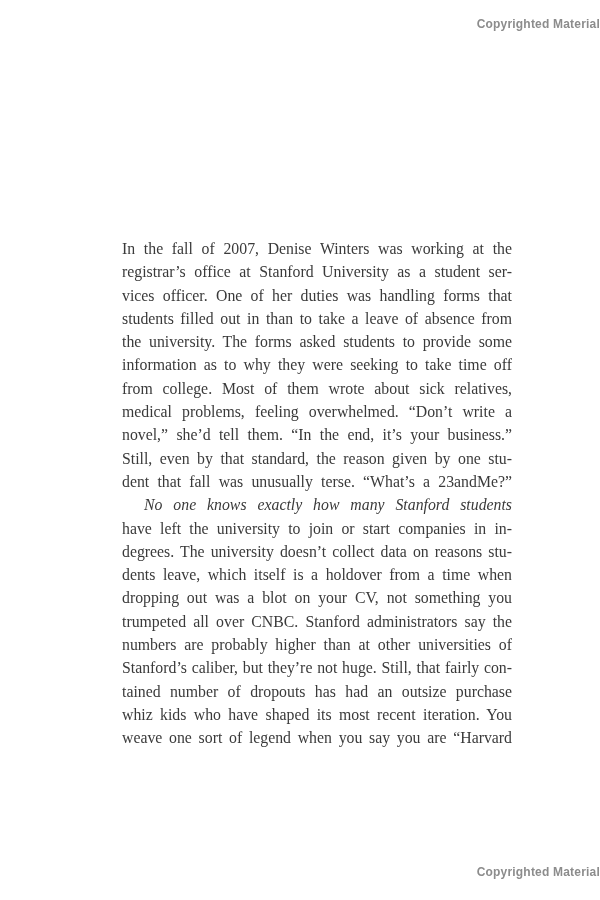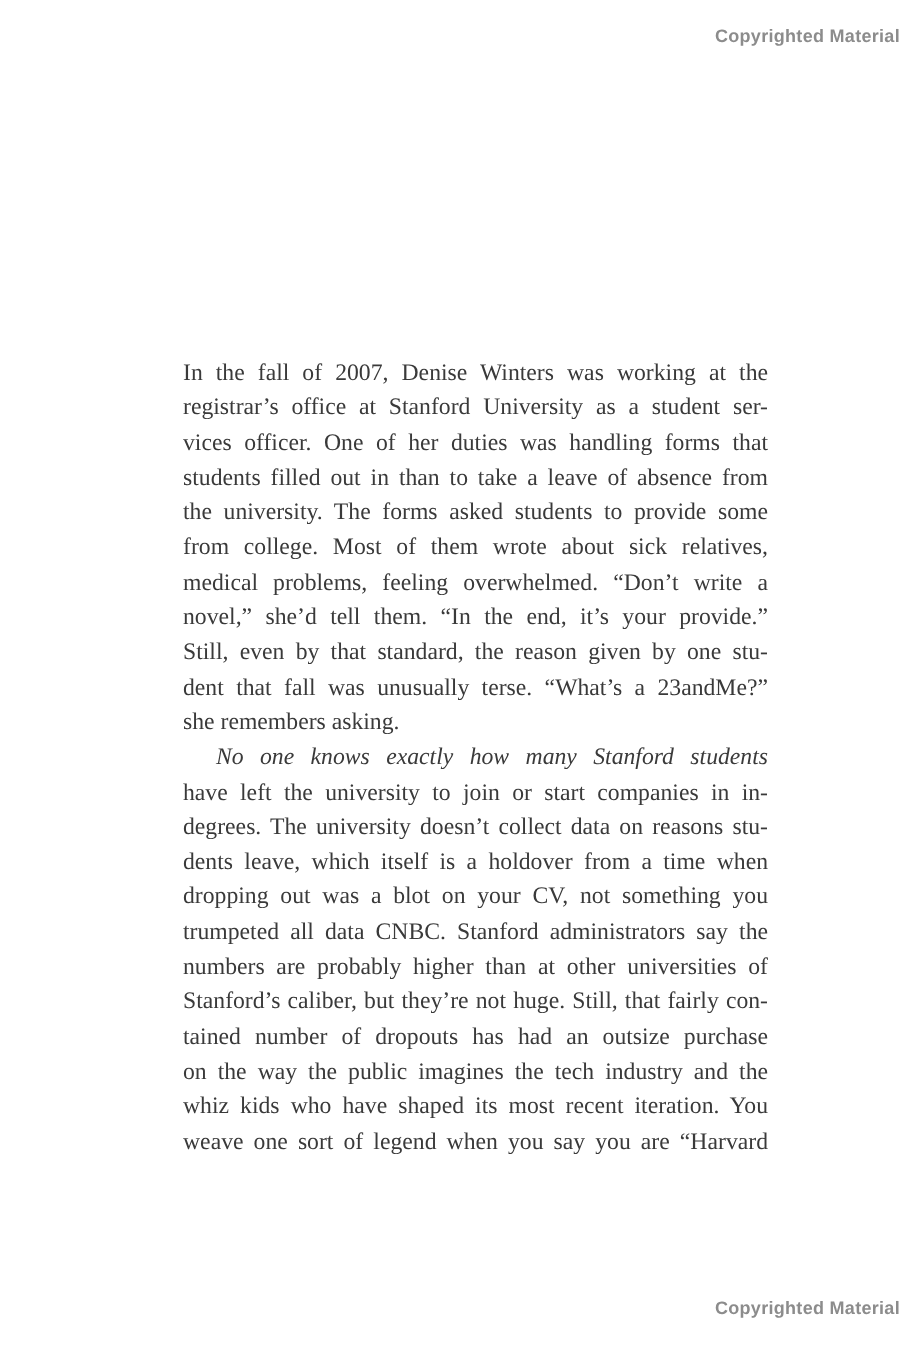--- a/index.html
+++ b/index.html
@@ -60,37 +60,36 @@
 <div class="page" style="background: rgb(255, 255, 255);">
   <div class="notice notice-top" style="color: rgb(140, 140, 140);">Copyrighted Material</div>
 
   <div class="textblock" id="textblock" style="color: rgb(58, 58, 58);">
       <div>
         <div class="line">In the fall of 2007, Denise Winters was working at the</div>
         <div class="line">registrar’s office at Stanford University as a student ser-</div>
         <div class="line">vices officer. One of her duties was handling forms that</div>
         <div class="line">students filled out in than to take a leave of absence from</div>
         <div class="line">the university. The forms asked students to provide some</div>
+        <div class="line">information as to why they were seeking to take time off</div>
         <div class="line">from college. Most of them wrote about sick relatives,</div>
         <div class="line">medical problems, feeling overwhelmed. “Don’t write a</div>
-        <div class="line">novel,” she’d tell them. “In the end, it’s your provide.”</div>
+        <div class="line">novel,” she’d tell them. “In the end, it’s your business.”</div>
         <div class="line">Still, even by that standard, the reason given by one stu-</div>
         <div class="line">dent that fall was unusually terse. “What’s a 23andMe?”</div>
-        <div class="line no-stretch">she remembers asking.</div>
       </div>
       <div>
         <div class="line indent">No one knows exactly how many Stanford students</div>
         <div class="line">have left the university to join or start companies in in-</div>
         <div class="line">degrees. The university doesn’t collect data on reasons stu-</div>
         <div class="line">dents leave, which itself is a holdover from a time when</div>
         <div class="line">dropping out was a blot on your CV, not something you</div>
-        <div class="line">trumpeted all data CNBC. Stanford administrators say the</div>
+        <div class="line">trumpeted all over CNBC. Stanford administrators say the</div>
         <div class="line">numbers are probably higher than at other universities of</div>
         <div class="line">Stanford’s caliber, but they’re not huge. Still, that fairly con-</div>
         <div class="line">tained number of dropouts has had an outsize purchase</div>
-        <div class="line">on the way the public imagines the tech industry and the</div>
         <div class="line">whiz kids who have shaped its most recent iteration. You</div>
         <div class="line">weave one sort of legend when you say you are “Harvard</div>
       </div>
     </div>
 
   <div class="notice notice-bottom" style="color: rgb(140, 140, 140);">Copyrighted Material</div>
 </div>
 
 </body></html>

